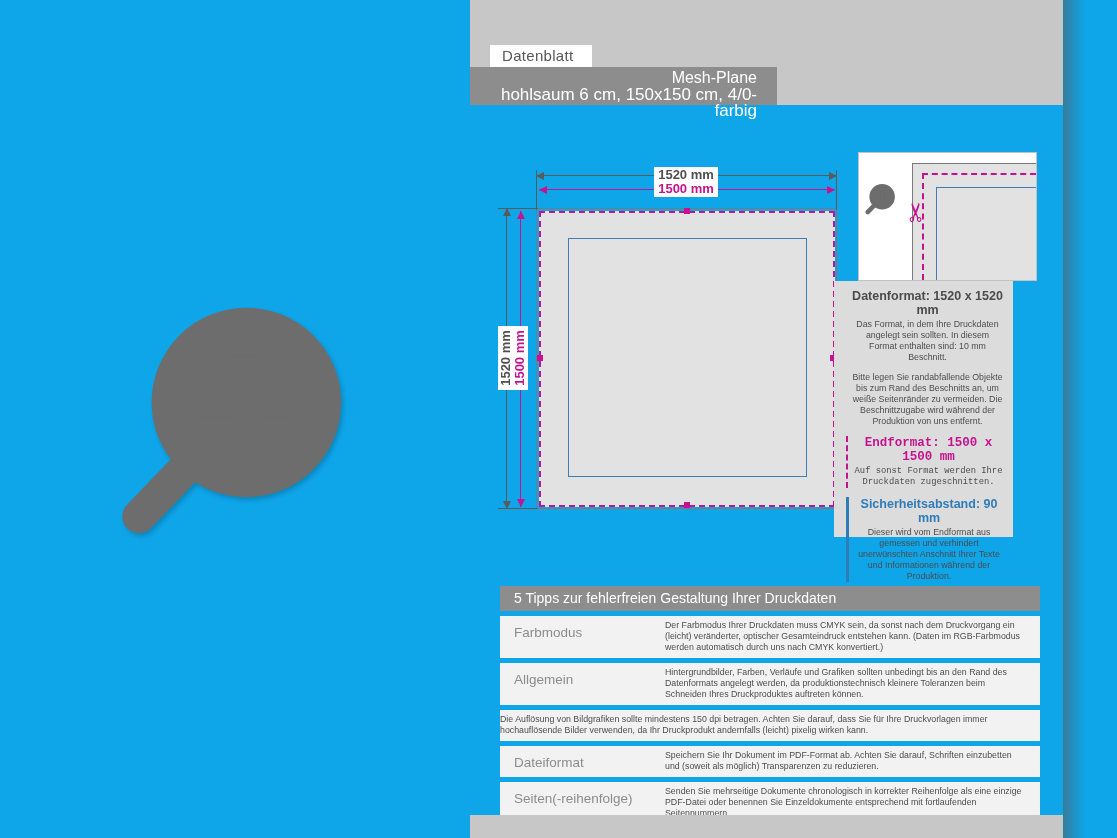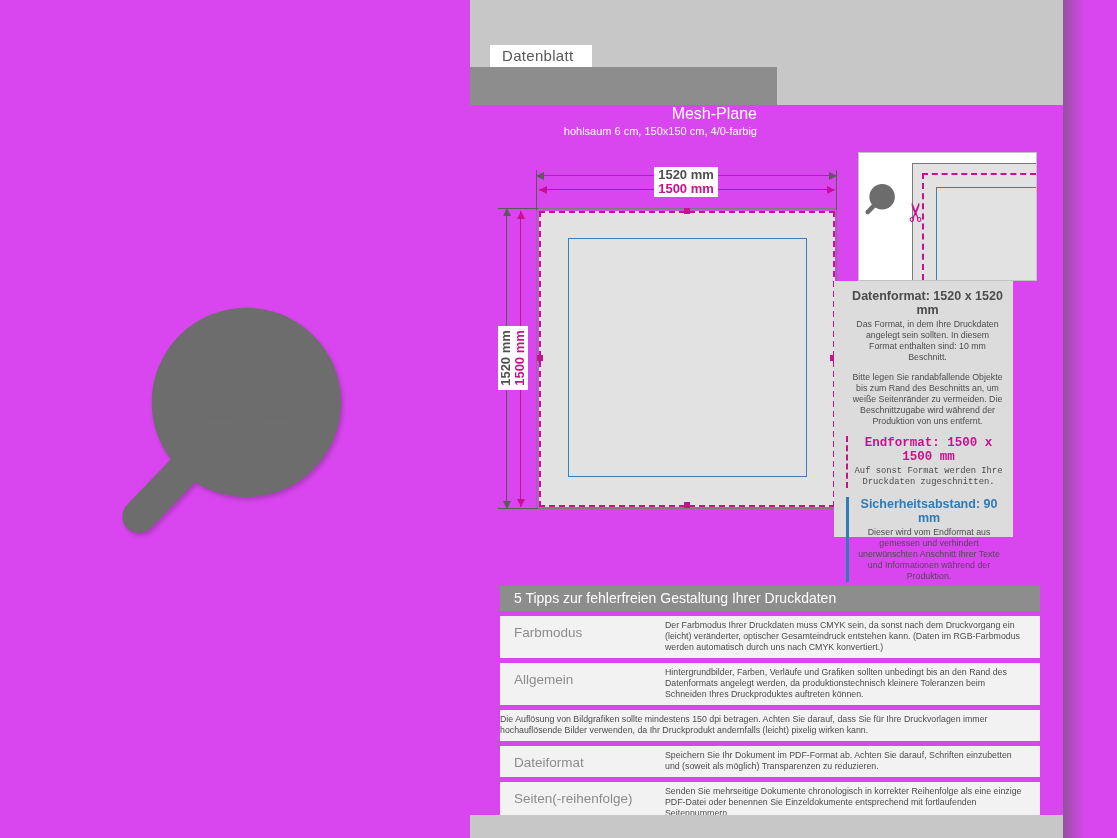--- a/index.html
+++ b/index.html
@@ -4,31 +4,31 @@
 <style>
   :root{
     --lightgray:#c8c7c7; --bargray:#8e8d8e; --panelgray:#dddcdc;
     --rowgray:#f3f2f2; --fillgray:#e3e2e2; --linedark:#5a5a5a;
     --magenta:#c6128f; --blue:#3d7eb4; --safety:#2e7cb8;
     --textdark:#4c4c4c; --labelgray:#8c8c8c; --icongray:#6d6d6d;
   }
   *{margin:0;padding:0;box-sizing:border-box;}
   html,body{background:#fff;}
   body{font-family:"Liberation Sans",sans-serif;}
-  #canvas{position:relative;width:1117px;height:838px;background:#d946ef;overflow:hidden;}
+  #canvas{position:relative;width:1117px;height:838px;background:#0ea5e9;overflow:hidden;}
   .abs{position:absolute;}
 
   
   .top-gray{left:470px;top:0;width:593px;height:105px;background:var(--lightgray);}
   .tab{left:490px;top:45px;width:102px;height:22px;background:#fff;color:#585858;
        font-size:15px;line-height:22px;padding-left:12px;letter-spacing:.3px;}
   .titlebar{left:470px;top:67px;width:307px;height:38px;background:var(--bargray);
        color:#fff;text-align:right;padding:2px 20px 0 0;}
-  .titlebar .t1{font-size:16px;line-height:18px;margin-top:36px;}
-  .titlebar .t2{font-size:11px;line-height:16px;}
+  .titlebar .t1{font-size:16px;line-height:18px;}
+  .titlebar .t2{font-size:17px;line-height:16px;}
 
   
   .shadow{left:1063px;top:0;width:22px;height:838px;
        background:linear-gradient(to right, rgba(90,90,90,.55), rgba(120,120,120,0));}
   .footer-bar{left:470px;top:815px;width:593px;height:23px;background:var(--lightgray);}
 
   
   .rect-outer{left:536px;top:208px;width:301px;height:301px;border:1px solid #7a7a7a;}
   .rect-bleed{left:539px;top:211px;width:296px;height:296px;background:var(--fillgray);
        border:2px dashed var(--magenta);}

